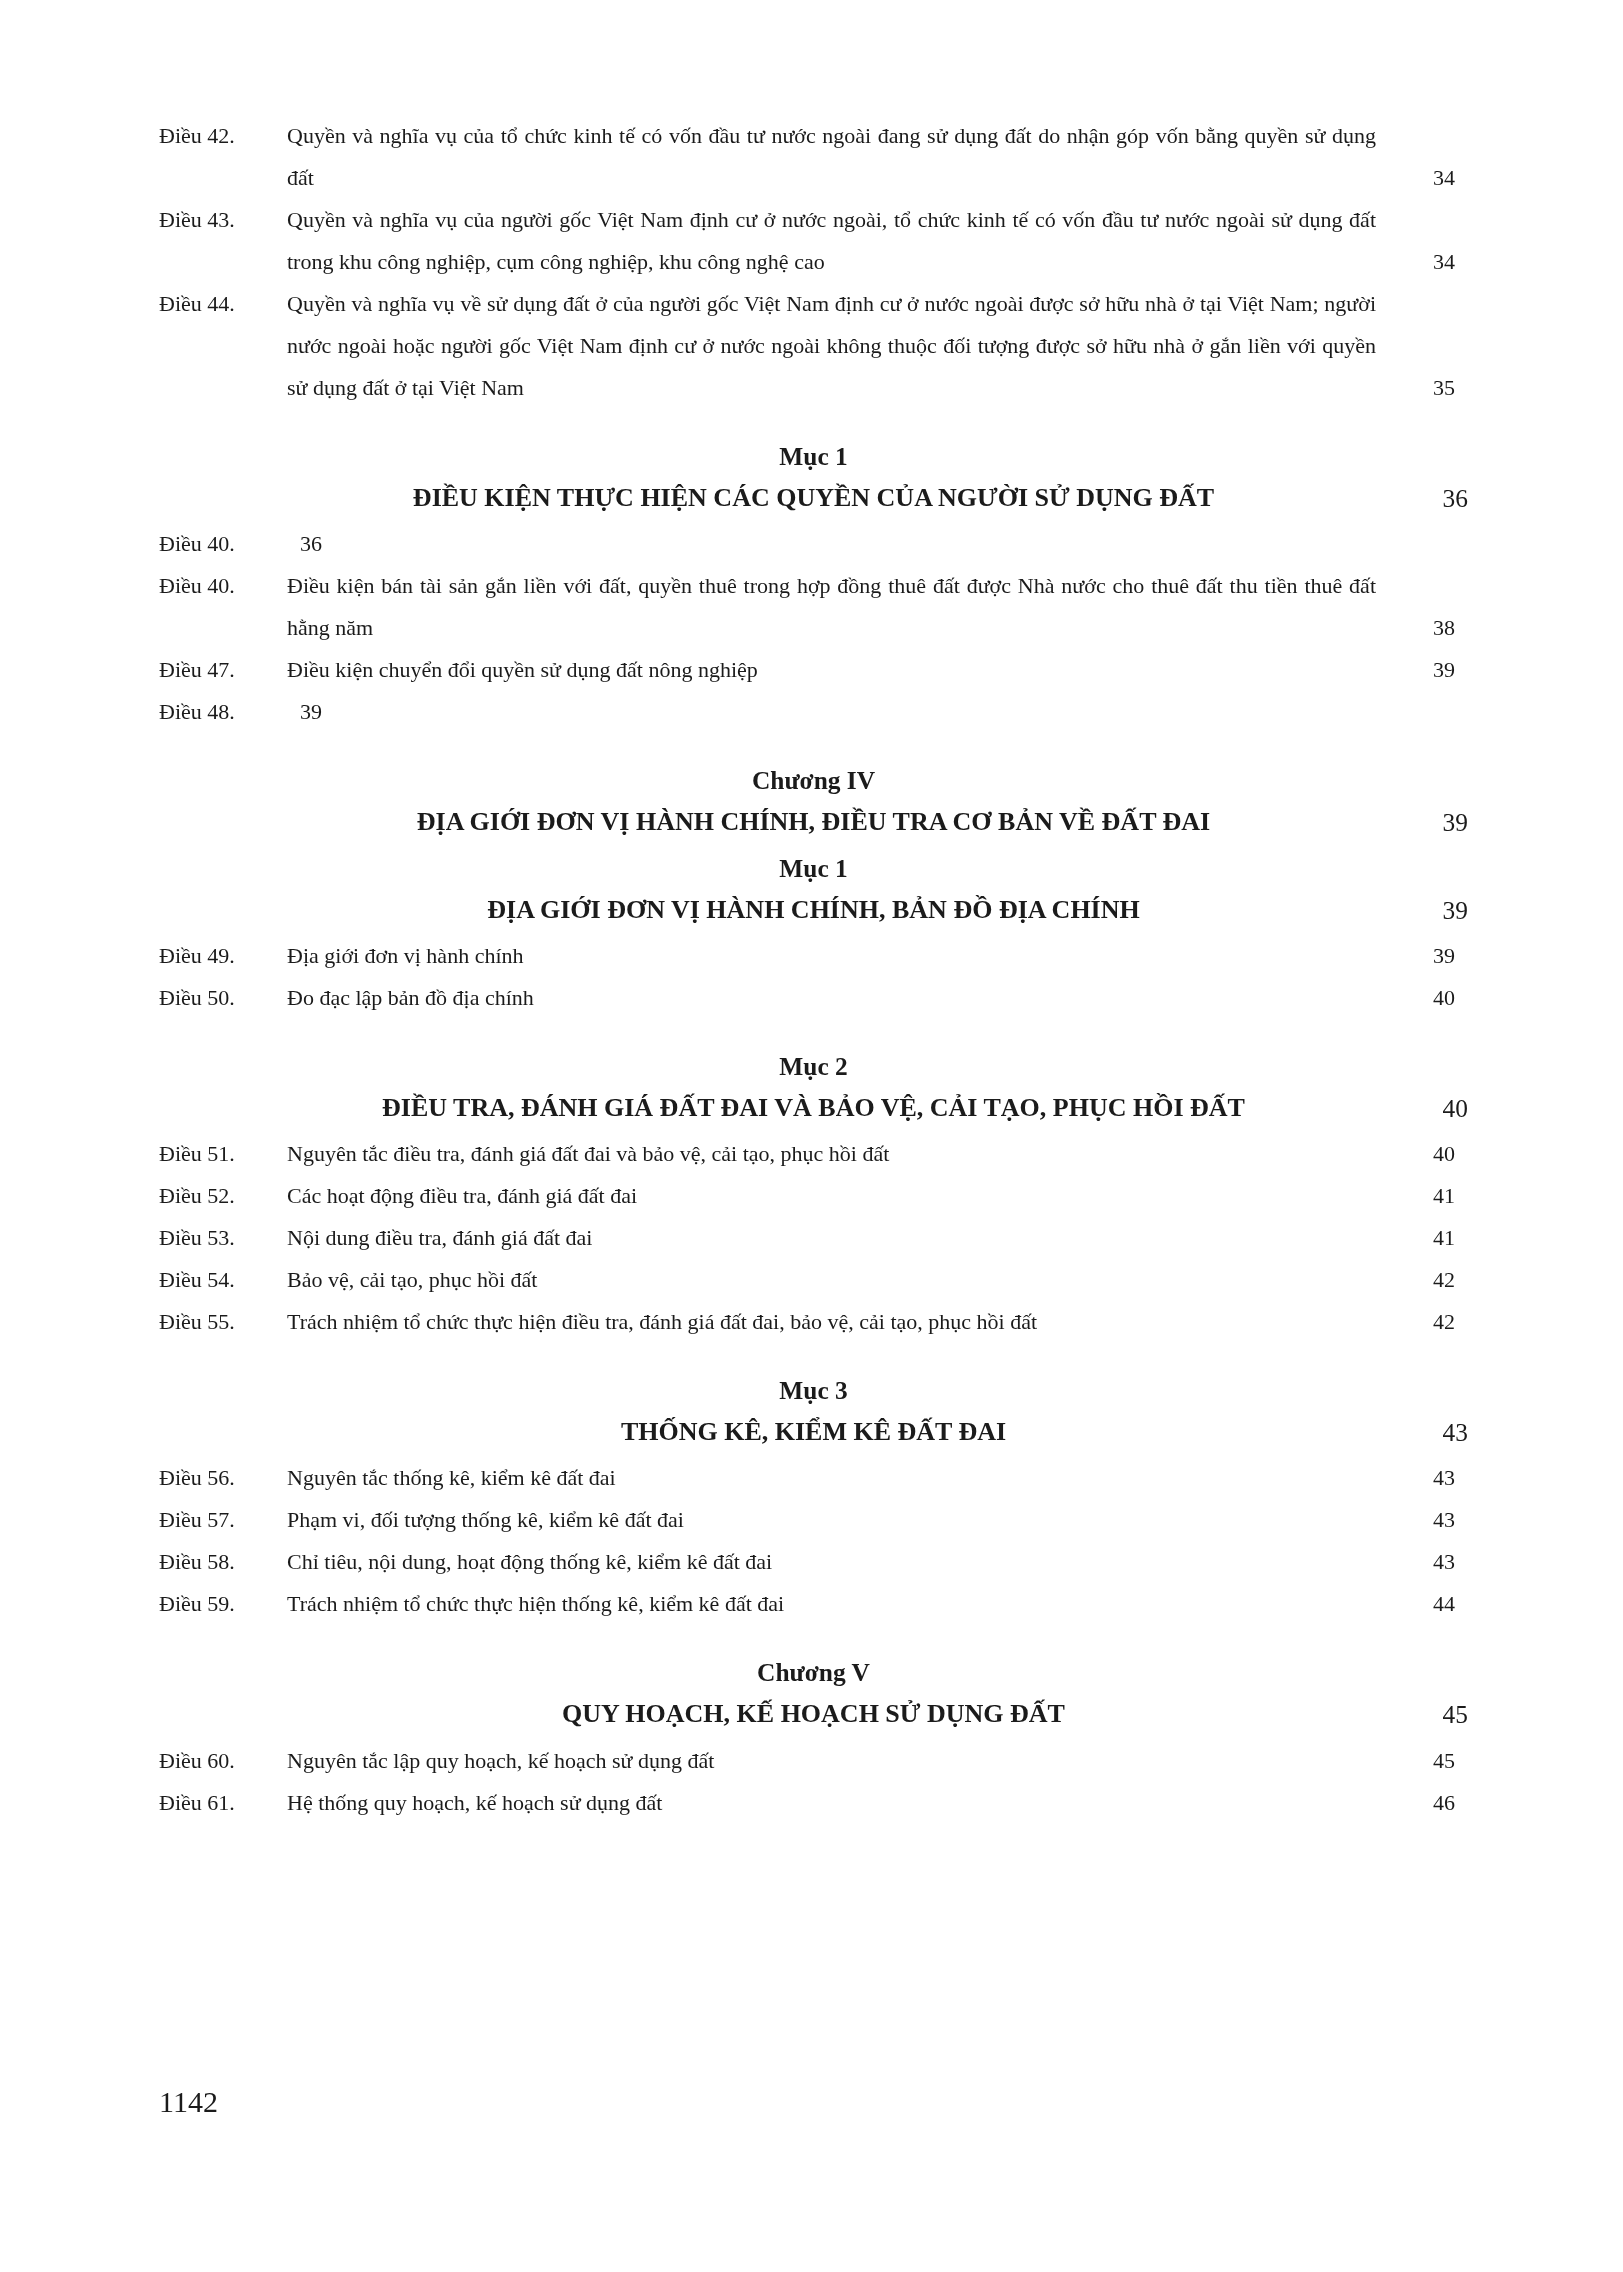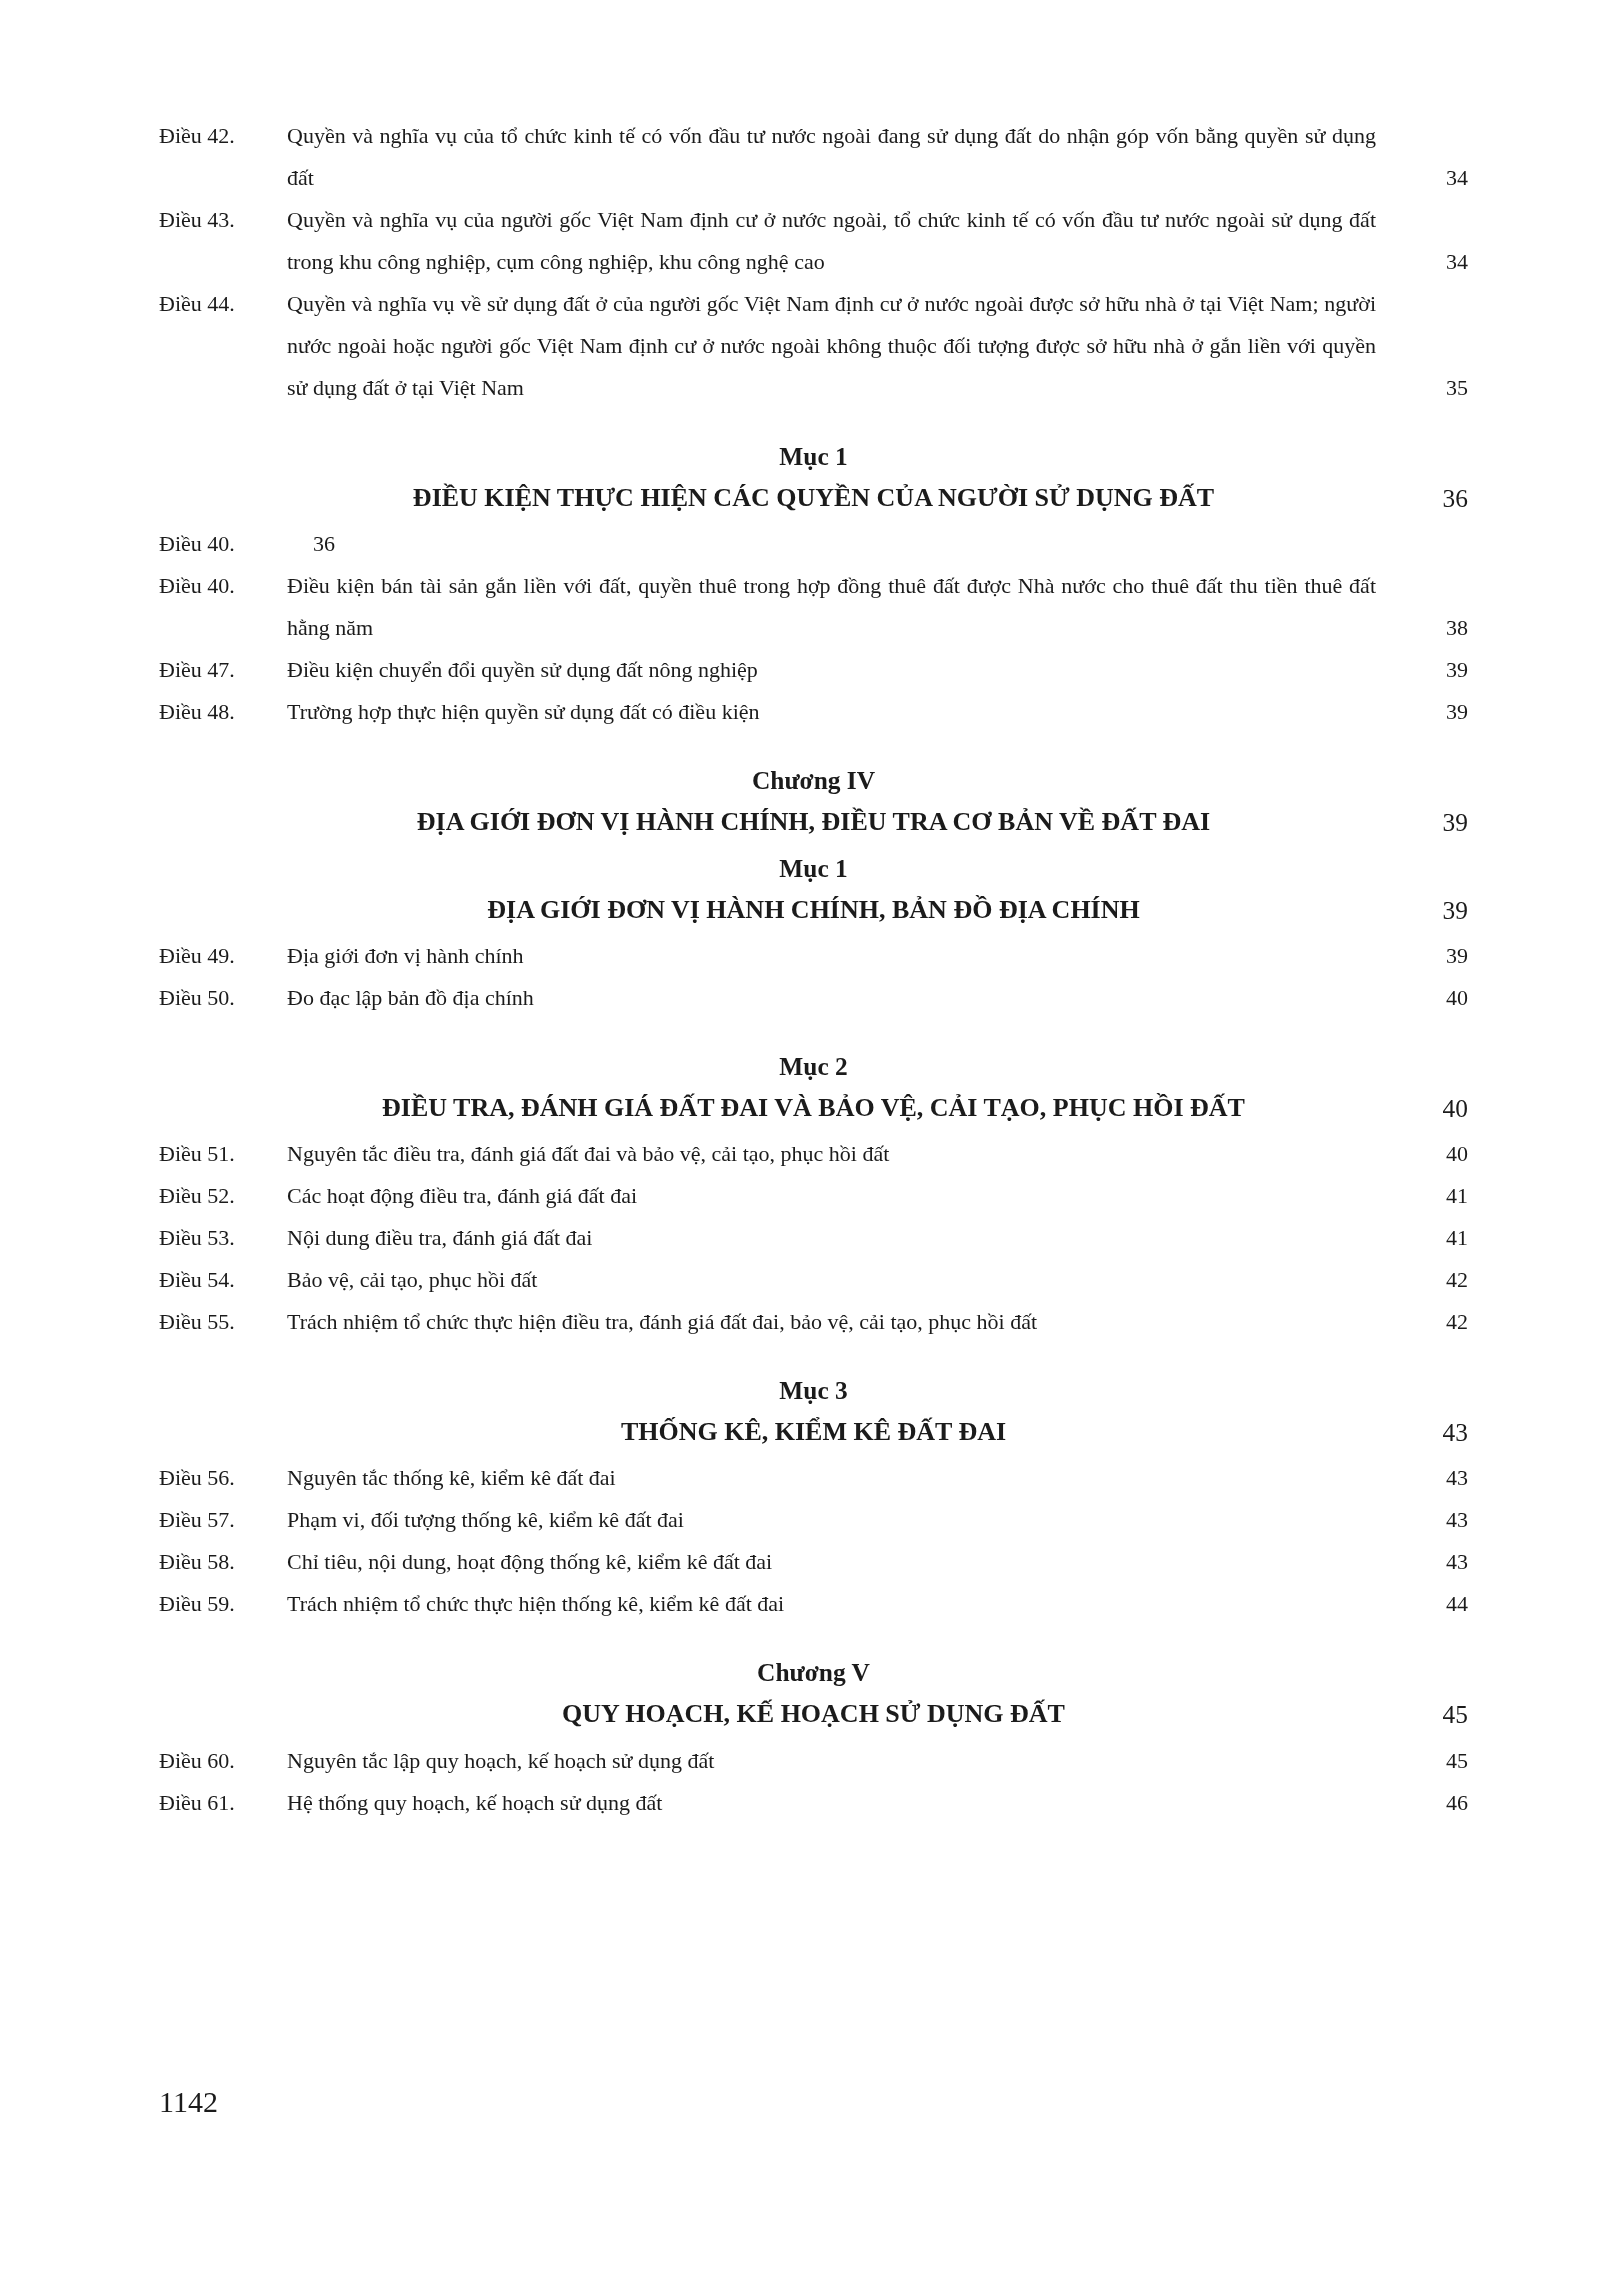--- a/index.html
+++ b/index.html
@@ -35,21 +35,21 @@
     white-space: nowrap;
   }
   .entry-text {
     flex: 1 1 auto;
     text-align: justify;
     padding-right: 44px;
   }
   .entry-page {
     align-self: flex-end;
     min-width: 48px;
-    text-align: right;
+    text-align: center;
     white-space: nowrap;
   }
   .heading {
     margin-top: 26px;
     margin-bottom: 4.1px;
     font-size: 26px;
     line-height: 42px;
     font-weight: bold;
     text-align: center;
   }
@@ -117,21 +117,20 @@
         <span class="entry-text">Điều kiện bán tài sản gắn liền với đất, quyền thuê trong hợp đồng thuê đất được Nhà nước cho thuê đất thu tiền thuê đất hằng năm</span>
         <span class="entry-page">38</span>
       </div>
       <div class="entry">
         <span class="entry-label">Điều 47.</span>
         <span class="entry-text">Điều kiện chuyển đổi quyền sử dụng đất nông nghiệp</span>
         <span class="entry-page">39</span>
       </div>
       <div class="entry">
         <span class="entry-label">Điều 48.</span>
-        <span class="entry-text">Trường hợp thực hiện quyền sử dụng đất có điều kiện</span>
         <span class="entry-page">39</span>
       </div>
       <div class="heading">
         <div class="kicker">Chương IV</div>
         <div class="title-row"><span class="title">ĐỊA GIỚI ĐƠN VỊ HÀNH CHÍNH, ĐIỀU TRA CƠ BẢN VỀ ĐẤT ĐAI</span><span class="heading-page">39</span></div>
       </div>
       <div class="heading">
         <div class="kicker">Mục 1</div>
         <div class="title-row"><span class="title">ĐỊA GIỚI ĐƠN VỊ HÀNH CHÍNH, BẢN ĐỒ ĐỊA CHÍNH</span><span class="heading-page">39</span></div>
       </div>

